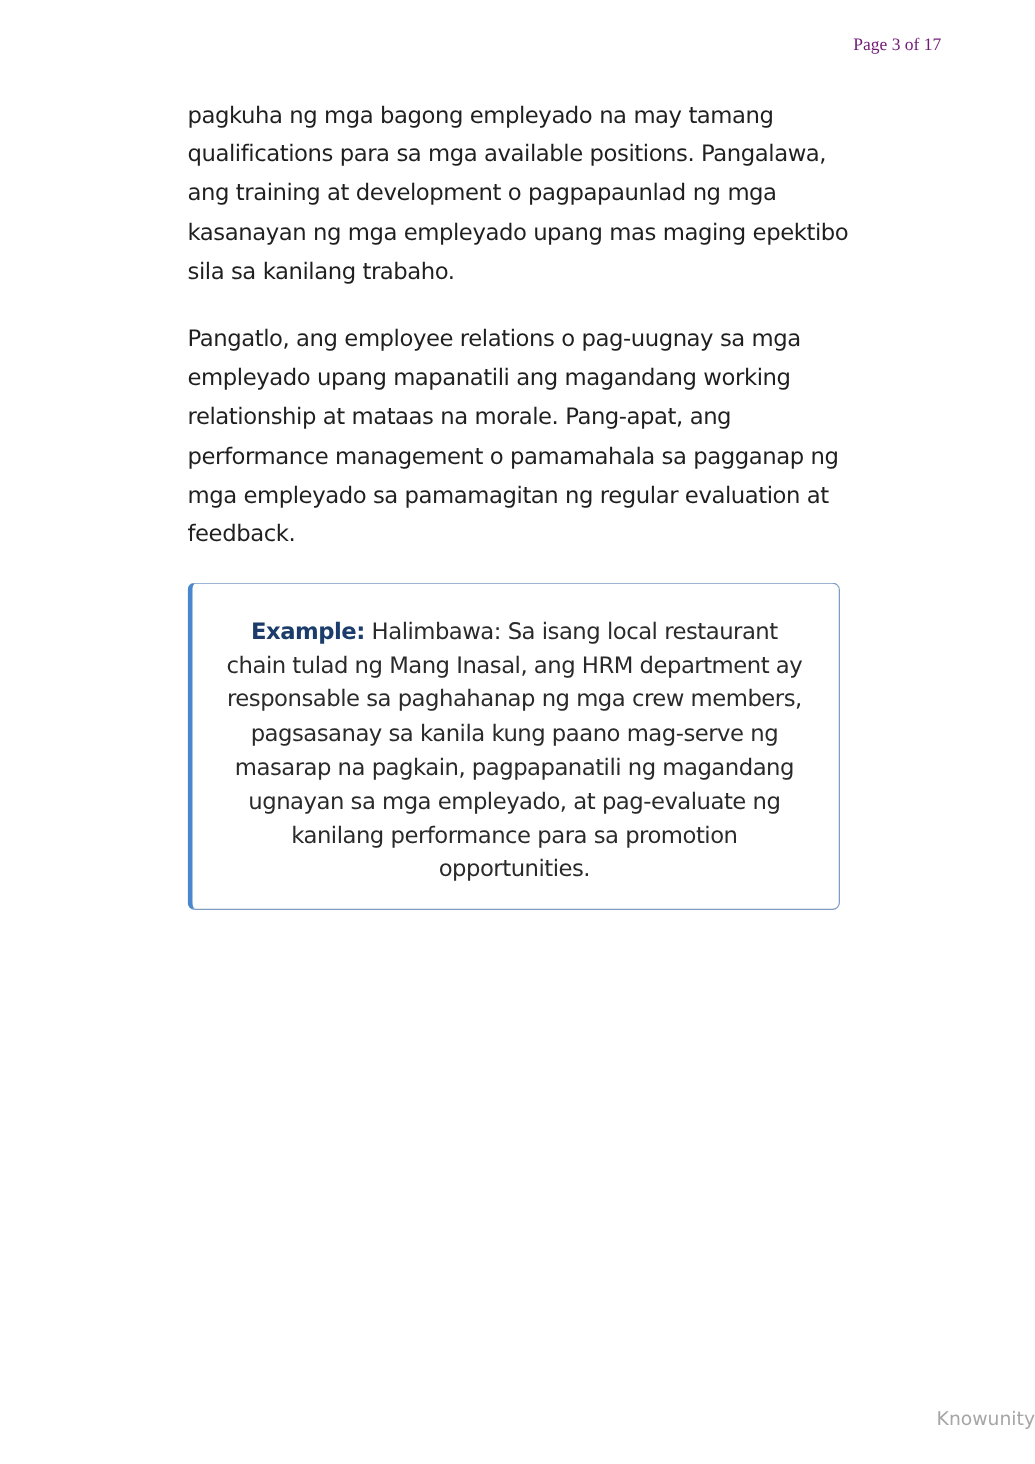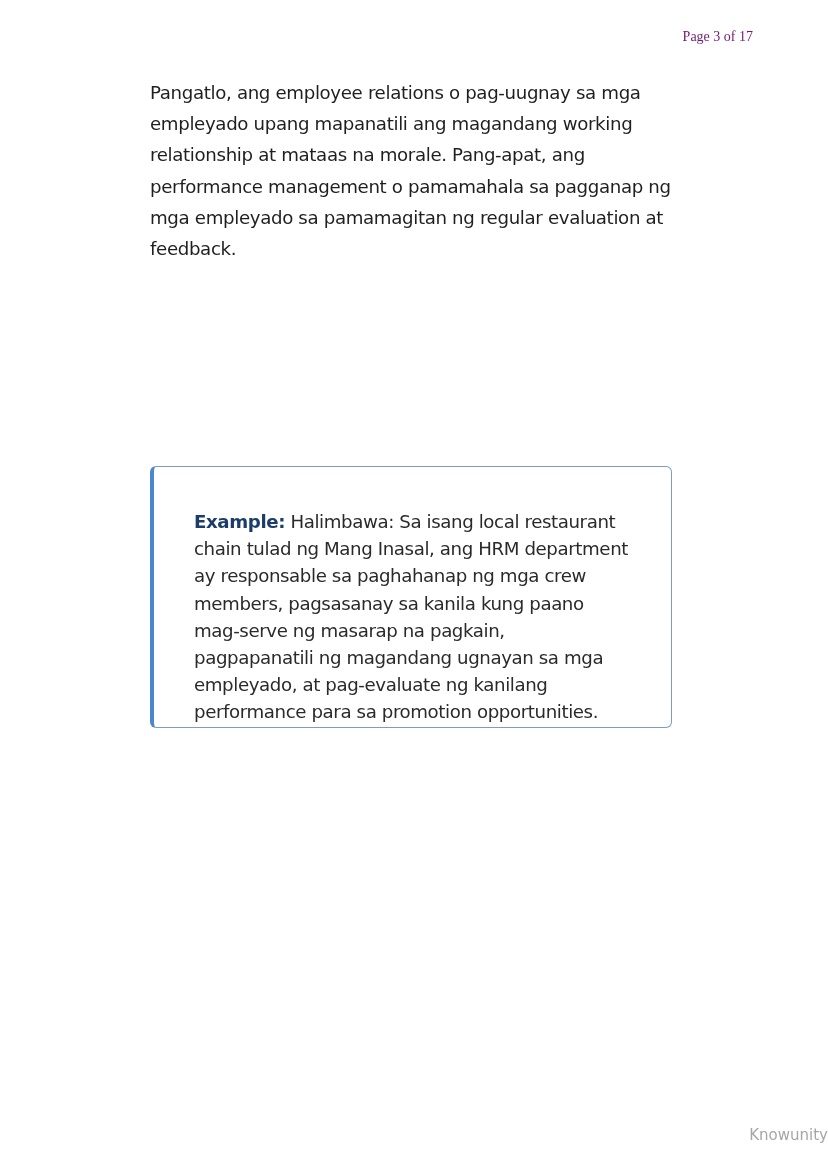--- a/index.html
+++ b/index.html
@@ -30,41 +30,42 @@
       width: 530px;
     }
     .paragraph {
       margin: 0;
       font-size: 18.2px;
       line-height: 31.2px;
       letter-spacing: -0.35px;
       color: #1f1f1f;
     }
     .paragraph + .paragraph {
-      margin-top: 36px;
+      margin-top: 23px;
     }
     .example-box {
       position: absolute;
       left: 150px;
       top: 466px;
       width: 522px;
       height: 262px;
       border: 1.5px solid #7d9cc4;
       border-left: 4px solid #4b87cc;
       border-radius: 6px;
       box-sizing: border-box;
       padding: 25px 26px 0 24px;
       background: #ffffff;
     }
     .example-text {
-      margin: 16px;
+      margin: 0;
       font-size: 18.2px;
       line-height: 27.2px;
       letter-spacing: -0.4px;
       color: #2a2a2a;
+      text-align: center;
     }
     .example-label {
       font-weight: bold;
       color: #1c3d6b;
     }
     .footer-brand {
       position: absolute;
       left: 0;
       right: 0;
       top: 1126px;
@@ -73,20 +74,21 @@
       font-size: 15px;
       color: #a6a6a6;
     }
   </style>
 </head>
 <body>
 
 <div class="page-number">Page 3 of 17</div>
 
 <div class="content">
+  <p class="paragraph">pagkuha ng mga bagong empleyado na may tamang qualifications para sa mga available positions. Pangalawa, ang training at development o pagpapaunlad ng mga kasanayan ng mga empleyado upang mas maging epektibo sila sa kanilang trabaho.</p>
   <p class="paragraph">Pangatlo, ang employee relations o pag-uugnay sa mga empleyado upang mapanatili ang magandang working relationship at mataas na morale. Pang-apat, ang performance management o pamamahala sa pagganap ng mga empleyado sa pamamagitan ng regular evaluation at feedback.</p>
 </div>
 
 <div class="example-box">
   <p class="example-text"><span class="example-label">Example:</span><span> Halimbawa: Sa isang local restaurant chain tulad ng Mang Inasal, ang HRM department ay responsable sa paghahanap ng mga crew members, pagsasanay sa kanila kung paano mag-serve ng masarap na pagkain, pagpapanatili ng magandang ugnayan sa mga empleyado, at pag-evaluate ng kanilang performance para sa promotion opportunities.</span></p>
 </div>
 
 <div class="footer-brand">Knowunity</div>
 
 </body></html>

